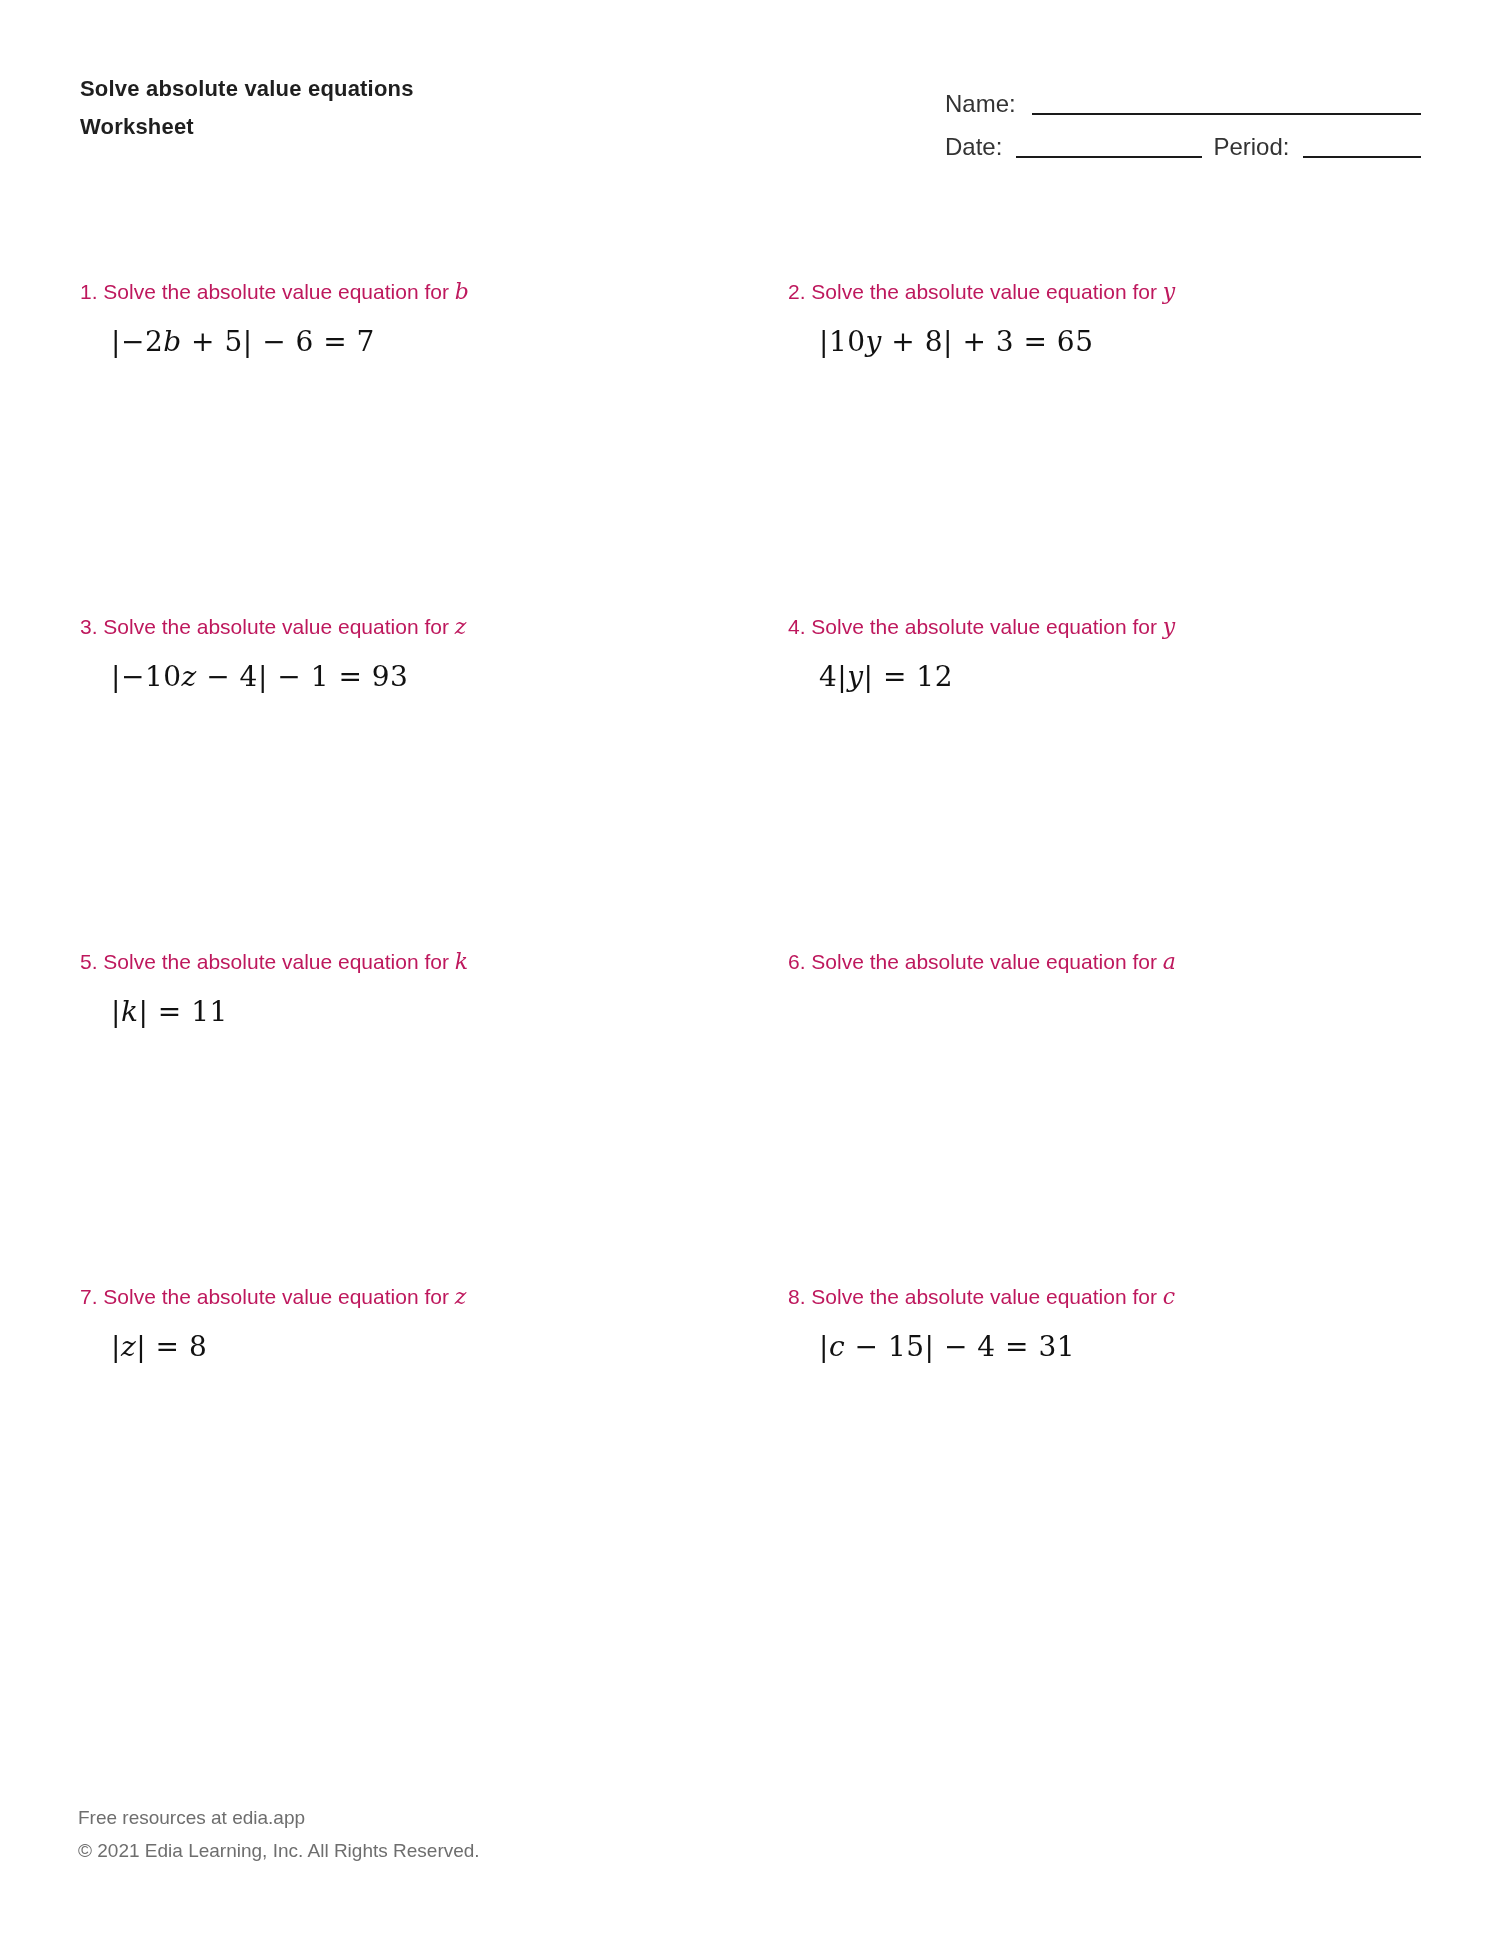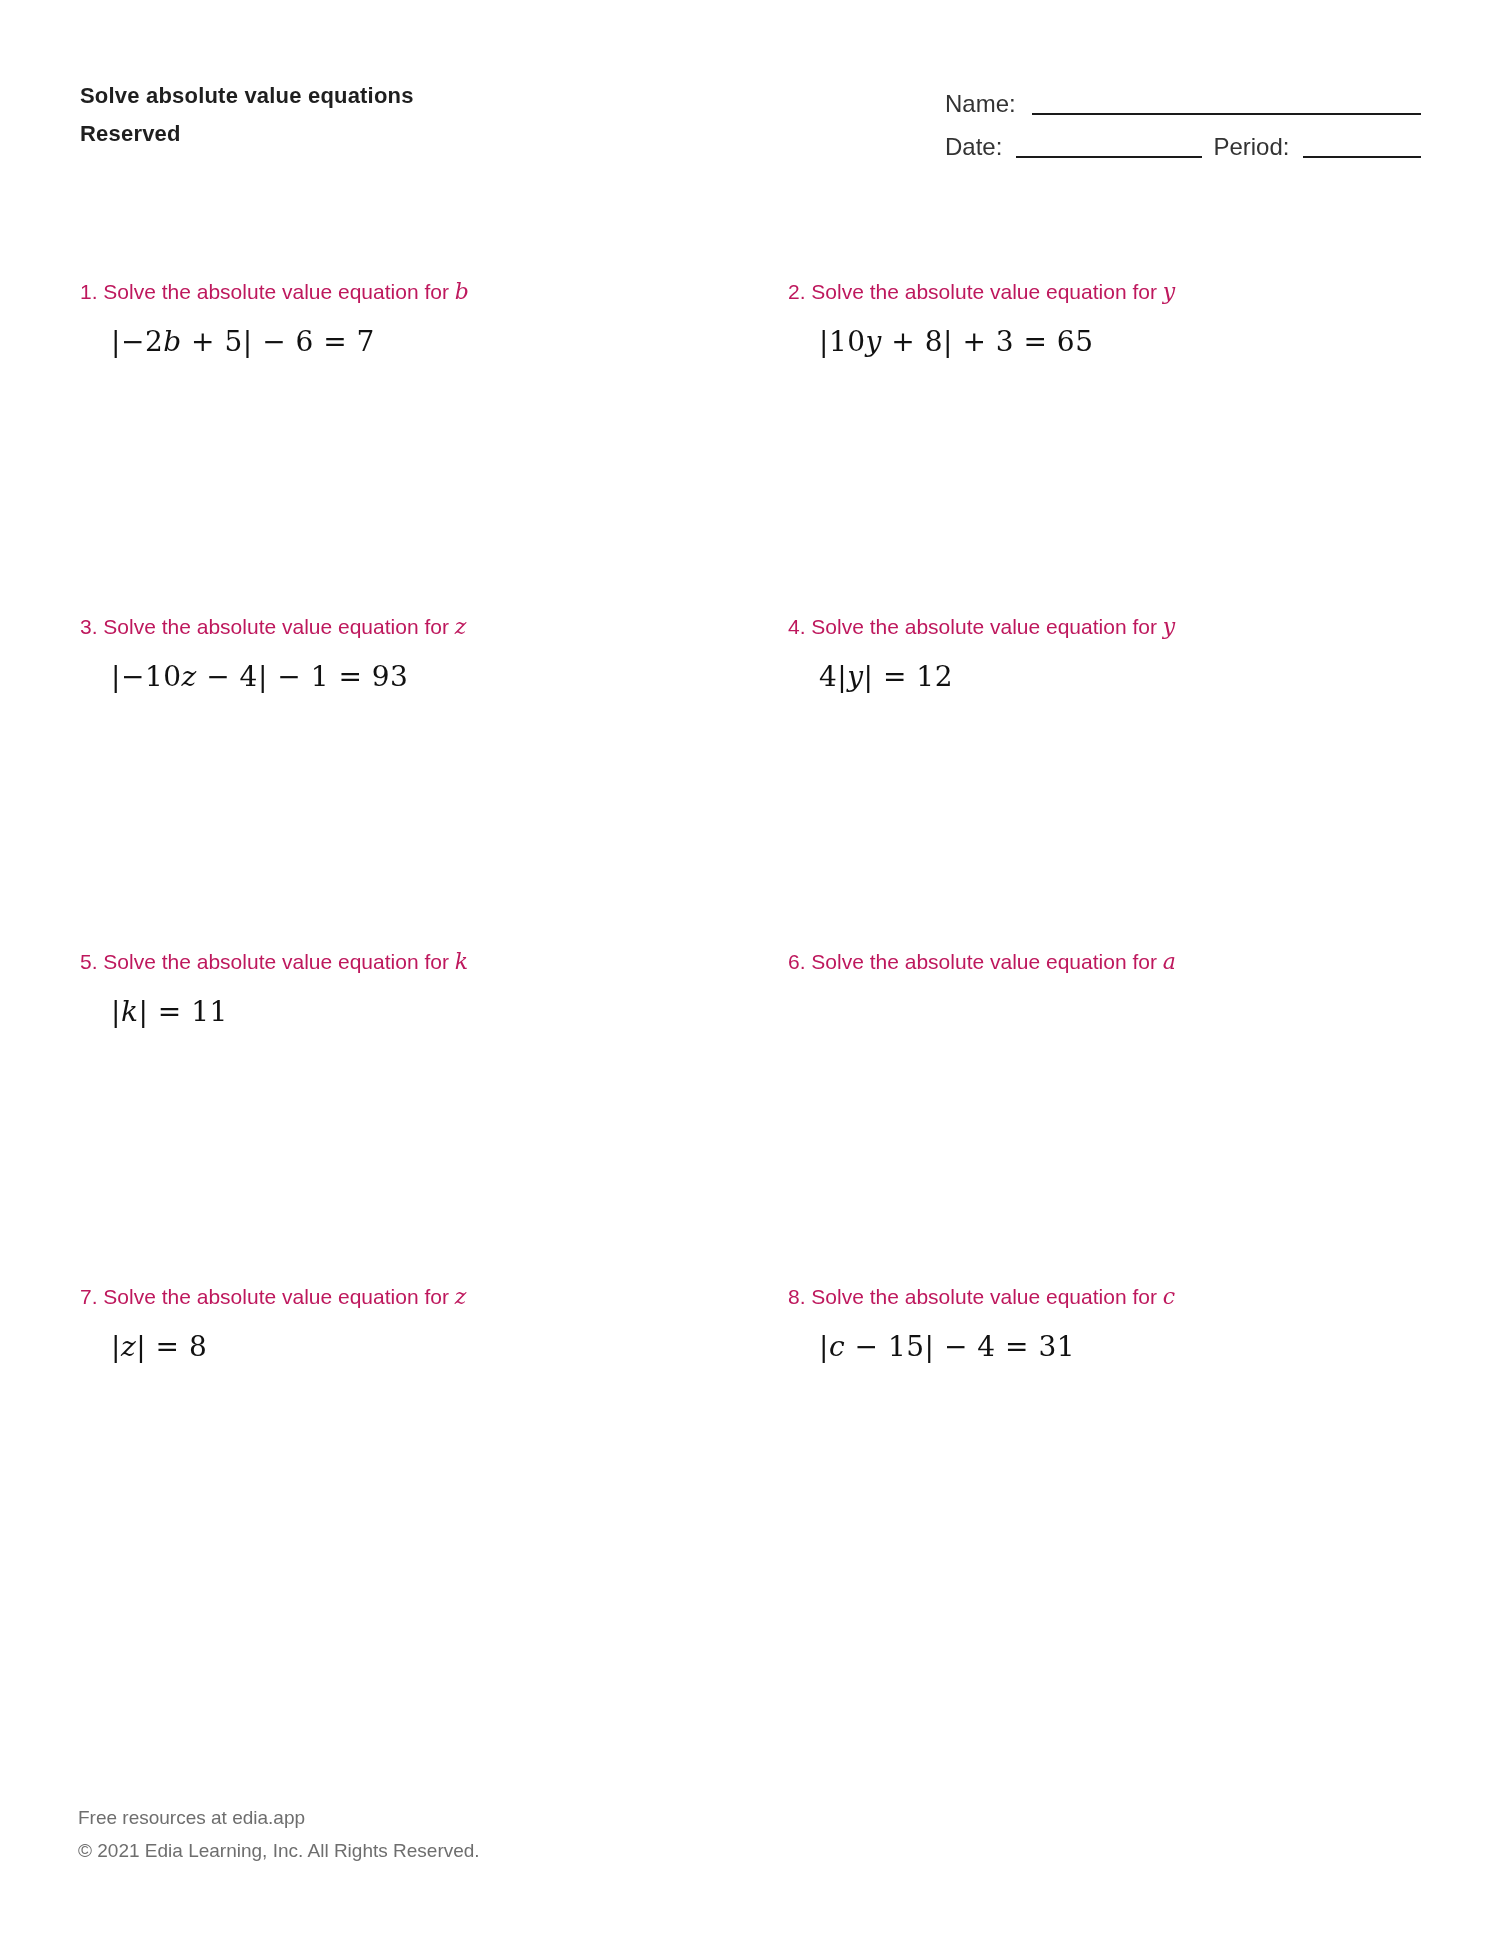--- a/index.html
+++ b/index.html
@@ -17,21 +17,21 @@
     background: #ffffff;
     font-family: "Liberation Sans", sans-serif;
     color: var(--text);
     overflow: hidden;
   }
 
   
   .title-block {
     position: absolute;
     left: 80px;
-    top: 77px;
+    top: 70px;
     font-size: 22px;
     font-weight: 700;
     line-height: 38px;
     color: var(--text);
     letter-spacing: 0.2px;
   }
   .fields-block {
     position: absolute;
     left: 945px;
     top: 88px;
@@ -96,21 +96,21 @@
     color: var(--muted);
   }
 </style>
 </head>
 <body>
 
 <div class="page">
 
   <div class="title-block">
     <div>Solve absolute value equations</div>
-    <div>Reserved</div>
+    <div>Worksheet</div>
   </div>
 
   <div class="fields-block">
     <div class="field-row">
       <span class="field-label">Name:</span>
       <span class="blank-line name-line"></span>
     </div>
     <div class="field-row">
       <span class="field-label">Date:</span>
       <span class="blank-line date-line"></span>

